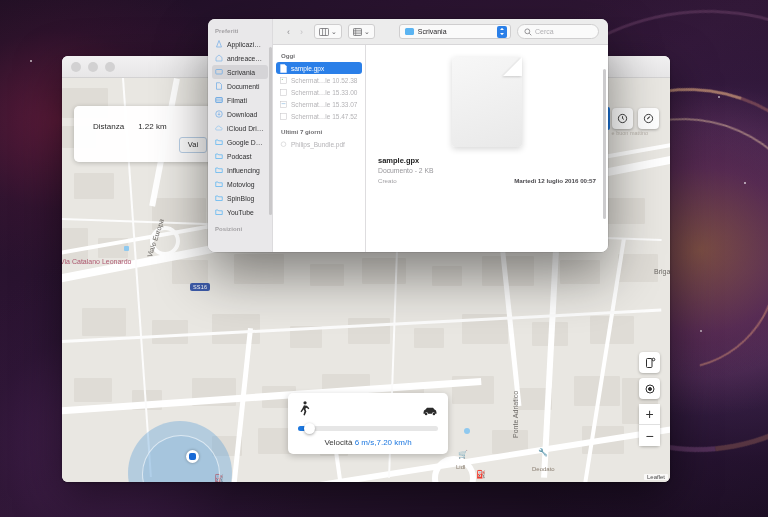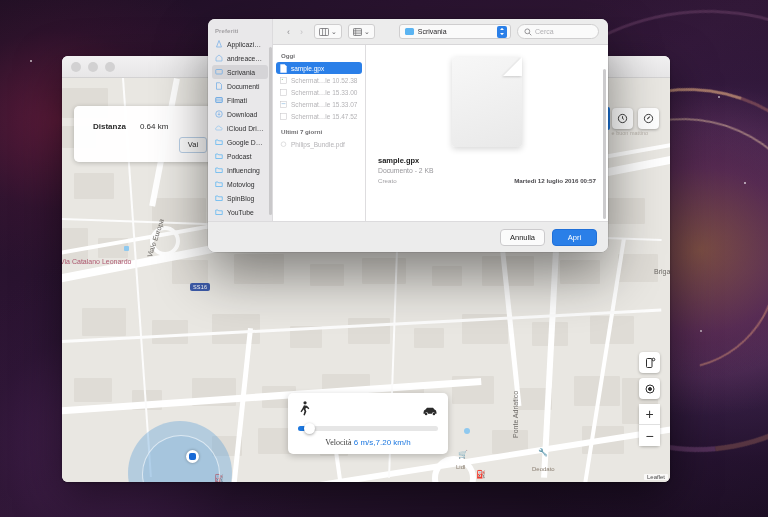--- a/index.html
+++ b/index.html
@@ -108,21 +108,21 @@
   }
   #addr-input {
     width: 100%; height: 18px; border: none; outline: none; background: transparent;
     font-size: 7.5px; color: #3a3a3a; padding: 0 1px;
   }
   #addr-input::placeholder { color: #b3b3b3; }
   #dist-row {
     display: flex; gap: 14px; align-items: baseline;
     font-size: 8px; margin: 9px 0 0 11px;
   }
-  #dist-label { font-weight: bold; color: #2b2b2b; }
+  #dist-label { font-weight: normal; color: #2b2b2b; }
   #dist-value { color: #2b2b2b; }
   #vai-btn {
     margin: 6px 9px 0 auto; display: block; width: 28px; height: 16px;
     font-size: 7.5px; color: #2b2b2b; background: #fdfdfd;
     border: 1px solid #b9cfe6; border-radius: 3px; cursor: pointer;
     line-height: 14px; text-align: center;
   }
 
   
   #map-topright { position: absolute; right: 11px; top: 30px; display: flex; gap: 5px; }
@@ -163,21 +163,21 @@
     margin: 6px 0 0;
   }
   #sp-fill { position: absolute; left: 0; top: 0; height: 5px; width: 9px;
              background: #1d78e0; border-radius: 3px; }
   #sp-knob {
     position: absolute; left: 6px; top: -3px; width: 11px; height: 11px;
     background: #fff; border-radius: 50%; box-shadow: 0 1px 3px rgba(0,0,0,.35);
     cursor: pointer;
   }
   #speed-text { text-align: center; font-size: 8px; color: #3a3a3a; margin-top: 7px; }
-  #speed-text b { font-weight: normal; font-family: Liberation Serif, serif; }
+  #speed-text b { font-weight: normal; }
   #speed-val { color: #1d78e0; }
 
   
   #dialog {
     position: absolute; left: 208px; top: 19px; width: 400px; height: 233px;
     background: #ececec; border-radius: 7px; overflow: hidden;
     box-shadow: 0 22px 54px rgba(0,0,0,.46), 0 0 0 .5px rgba(0,0,0,.16);
     display: flex; flex-direction: column;
   }
   #dlg-body { flex: 1; display: flex; min-height: 0; }
@@ -413,21 +413,21 @@
         </div>
 
       <div id="map-pin">
         <div class="head"></div>
           <div class="tip"></div>
       </div>
 
       <div id="search-panel">
         <div id="dist-row">
           <span id="dist-label">Distanza</span>
-          <span id="dist-value">0.64 km</span>
+          <span id="dist-value">1.22 km</span>
         </div>
         <button id="vai-btn">Vai</button>
       </div>
 
       <div id="blue-tab"></div>
       <div id="ghost-text">e buon mattino</div>
       <div id="map-topright">
         <div class="map-tool">
           <svg width="11" height="11" viewBox="0 0 24 24" fill="none" stroke="#2f2f2f" stroke-width="2">
             <circle cx="12" cy="12" r="9"></circle>
@@ -681,19 +681,15 @@
                 <span class="v">Martedì 12 luglio 2016 00:57</span>
               </div>
             </div>
           </div>
 
           <div id="dlg-scroll"></div>
         </div>
       </div>
     </div>
 
-    <div id="dlg-footer">
-      <button class="dlg-btn">Annulla</button>
-      <button class="dlg-btn primary">Apri</button>
-    </div>
   </div>
 
 </div>
 
 </body></html>

